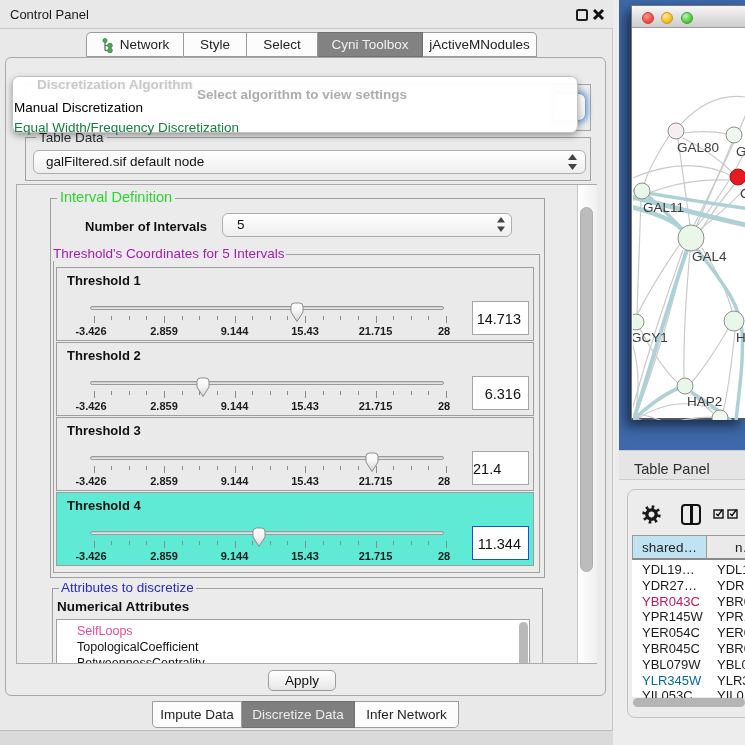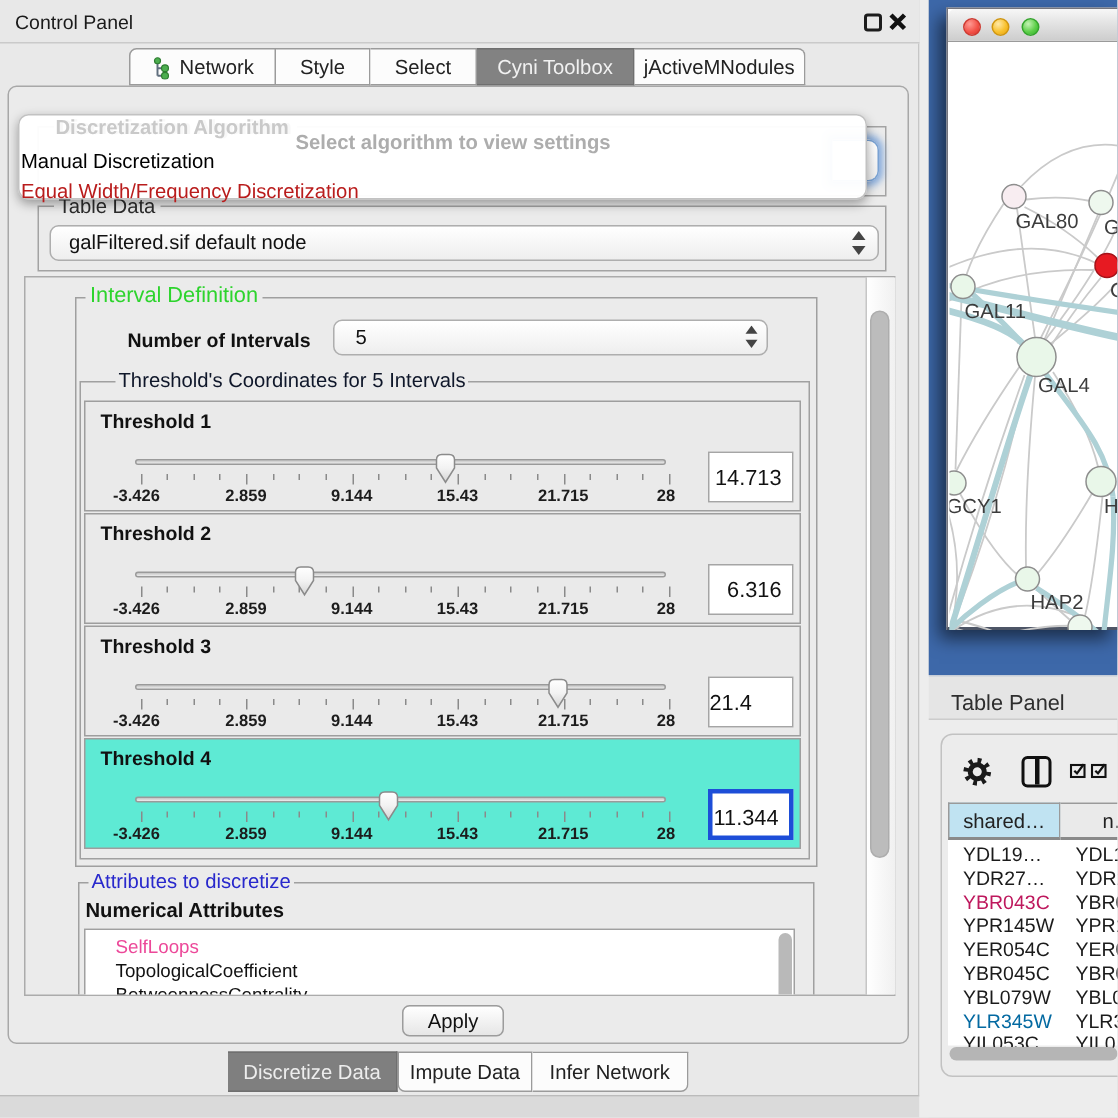--- a/index.html
+++ b/index.html
@@ -174,21 +174,21 @@
 <div class="abs" style="left:40px;top:4px;background:#ebebeb;padding:0 3px;font-size:14.5px;color:#2dd42d">Interval Definition</div>
 <div class="abs" style="left:68px;top:34px;font-size:13px;font-weight:bold;color:#111">Number of Intervals</div>
 <div class="abs" style="left:205px;top:28px;width:290px;height:24px;border-radius:6px;background:linear-gradient(#ffffff,#eeeeee);border:1px solid #aeaeae"></div>
 <div class="abs" style="left:220px;top:32px;font-size:13.5px;color:#111">5</div>
 <svg class="abs" style="left:479px;top:32px" width="10" height="15" viewBox="0 0 10 15">
         <path d="M5,0 L9,5.5 L1,5.5 Z" fill="#444"></path>
         <path d="M5,15 L9,9.5 L1,9.5 Z" fill="#444"></path>
       </svg>
 
 <div class="abs" style="left:36px;top:69px;width:487px;height:319px;border:1px solid #a0a0a0"></div>
-<div class="abs" style="left:60px;top:61px;background:#ebebeb;padding:0 2px;font-size:13.5px;color:#0f172a">Threshold's Coordinates for 5 Intervals</div>
+<div class="abs" style="left:34px;top:61px;background:#ebebeb;padding:0 2px;font-size:13.5px;color:#a21caf">Threshold's Coordinates for 5 Intervals</div>
 <div style="position:absolute;left:39px;top:82px;width:478px;height:74px;background:#eaeaea;border:1px solid #9e9e9e">
 <div style="position:absolute;left:10px;top:5px;font-size:13px;font-weight:bold;color:#111">Threshold 1</div>
 <div style="position:absolute;left:33px;top:38px;width:354px;height:4px;border:1px solid #9a9a9a;border-radius:3px;background:linear-gradient(#c4c4c4,#ededed)"></div>
 <div style="position:absolute;left:36.5px;top:48px;width:1px;height:7px;background:#8a8a8a"></div>
         <div style="position:absolute;left:54.1px;top:48px;width:1px;height:4px;background:#8a8a8a"></div>
         <div style="position:absolute;left:71.8px;top:48px;width:1px;height:4px;background:#8a8a8a"></div>
         <div style="position:absolute;left:89.4px;top:48px;width:1px;height:4px;background:#8a8a8a"></div>
         <div style="position:absolute;left:107.0px;top:48px;width:1px;height:7px;background:#8a8a8a"></div>
         <div style="position:absolute;left:124.6px;top:48px;width:1px;height:4px;background:#8a8a8a"></div>
         <div style="position:absolute;left:142.2px;top:48px;width:1px;height:4px;background:#8a8a8a"></div>
@@ -341,43 +341,43 @@
         <svg style="position:absolute;left:194px;top:34px" width="16" height="21" viewBox="0 0 16 21">
 <defs>
             <linearGradient id="thg4" x1="0" y1="0" x2="0" y2="1">
               <stop offset="0" stop-color="#ffffff"></stop>
               <stop offset="0.5" stop-color="#f2f2f2"></stop>
               <stop offset="1" stop-color="#d5d5d5"></stop>
             </linearGradient>
           </defs>
 <path d="M2,4.5 Q2,1 5.5,1 L10.5,1 Q14,1 14,4.5 L14,10 L8,19.5 L2,10 Z" fill="url(#thg4)" stroke="#8b8b8b" stroke-width="1"></path>
         </svg>
-<div style="position:absolute;left:415px;top:33px;width:57px;height:34px;background:#fff;border:3px solid #1d4ed8;font-size:14.5px;color:#111;text-align:right;line-height:34px;padding-right:7px">11.344</div>
+<div style="position:absolute;left:415px;top:33px;width:57px;height:34px;background:#fff;border:1px solid #1d4ed8;font-size:14.5px;color:#111;text-align:right;line-height:34px;padding-right:7px">11.344</div>
 </div>
 
 <div class="abs" style="left:35px;top:403px;width:491px;height:120px;border:1px solid #a0a0a0"></div>
 <div class="abs" style="left:42px;top:395px;background:#ebebeb;padding:0 2px;font-size:13.5px;color:#2828cc">Attributes to discretize</div>
 <div class="abs" style="left:40px;top:414px;font-size:13.5px;font-weight:bold;color:#111">Numerical Attributes</div>
 <div class="abs" style="left:39px;top:434px;width:474px;height:48px;background:#fff;border:1px solid #a0a0a0">
 <div class="abs" style="left:20px;top:4px;font-size:12.5px;color:#ec4899">SelfLoops</div>
 <div class="abs" style="left:20px;top:20px;font-size:12.5px;color:#111">TopologicalCoefficient</div>
 <div class="abs" style="left:20px;top:36px;font-size:12.5px;color:#111">BetweennessCentrality</div>
 <div class="abs" style="left:462px;top:2px;width:9px;height:46px;border-radius:4.5px;background:#b9b9b9"></div>
 </div>
 </div>
 
 <div class="abs" style="left:577px;top:185px;width:20px;height:478px;background:linear-gradient(90deg,#ffffff,#f0f0f0);border-left:1px solid #c6c6c6"></div>
 <div class="abs" style="left:580px;top:207px;width:13px;height:365px;border-radius:6.5px;background:#bcbcbc;border:1px solid #adadad"></div>
 
 <div class="abs" style="left:268px;top:670px;width:68px;height:21px;border-radius:5px;background:linear-gradient(#ffffff,#e6e6e6);border:1px solid #9c9c9c;text-align:center;font-size:13.5px;color:#111;line-height:20px">Apply</div>
 
 <div class="abs" style="left:5px;top:701px;width:601px;display:flex;justify-content:center;font-size:13.5px;line-height:25px;text-align:center">
+<div style="width:90px;background:#fcfcfc;border:1px solid #9b9b9b;border-radius:0 0 0 5px;color:#222">Impute Data</div>
 <div style="width:113px;background:#7f7f7f;border:1px solid #6f6f6f;border-left:none;color:#ededed">Discretize Data</div>
-<div style="width:90px;background:#fcfcfc;border:1px solid #9b9b9b;border-radius:0 0 0 5px;color:#222">Impute Data</div>
 <div style="width:104px;background:#fcfcfc;border:1px solid #9b9b9b;border-left:none;border-radius:0 0 5px 0;color:#222">Infer Network</div>
 </div>
 
 <div class="abs" style="left:12px;top:76px;width:566px;height:57px;background:rgba(255,255,255,0.96);border:1px solid #c2c2c2;border-radius:7px;box-shadow:0 3px 7px rgba(0,0,0,0.35)">
 <div class="abs" style="left:24px;top:0px;font-size:13.5px;font-weight:bold;color:#c9c9c9;white-space:nowrap">Discretization Algorithm</div>
 <div class="abs" style="left:184px;top:10px;font-size:13.5px;font-weight:bold;color:#adadad;white-space:nowrap">Select algorithm to view settings</div>
 <div class="abs" style="left:1px;top:23px;font-size:13.5px;font-weight:normal;color:#000;white-space:nowrap">Manual Discretization</div>
-<div class="abs" style="left:1px;top:43px;font-size:13.5px;color:#b91c1c;white-space:nowrap">Equal Width/Frequency Discretization</div>
+<div class="abs" style="left:1px;top:43px;font-size:13.5px;color:#15803d;white-space:nowrap">Equal Width/Frequency Discretization</div>
 </div>
 </div>
 </body></html>

